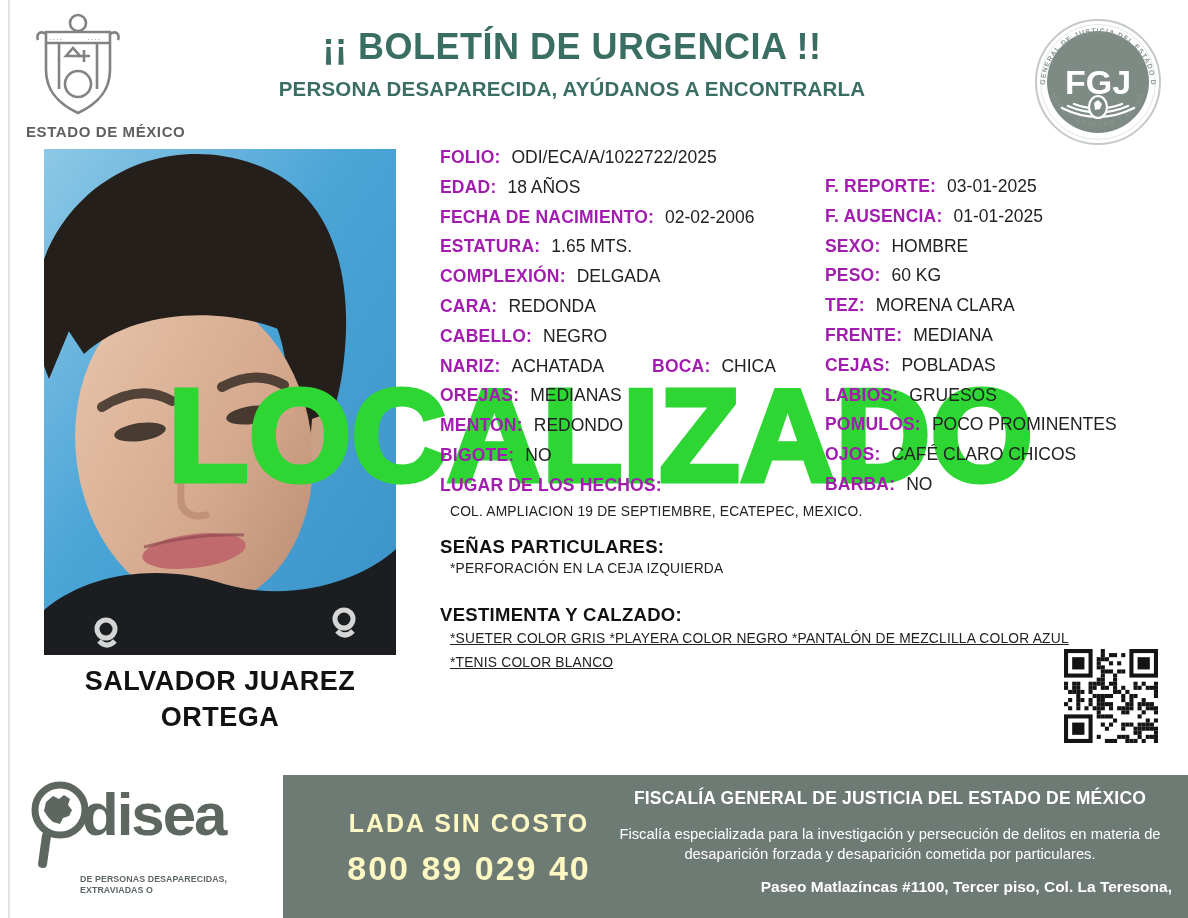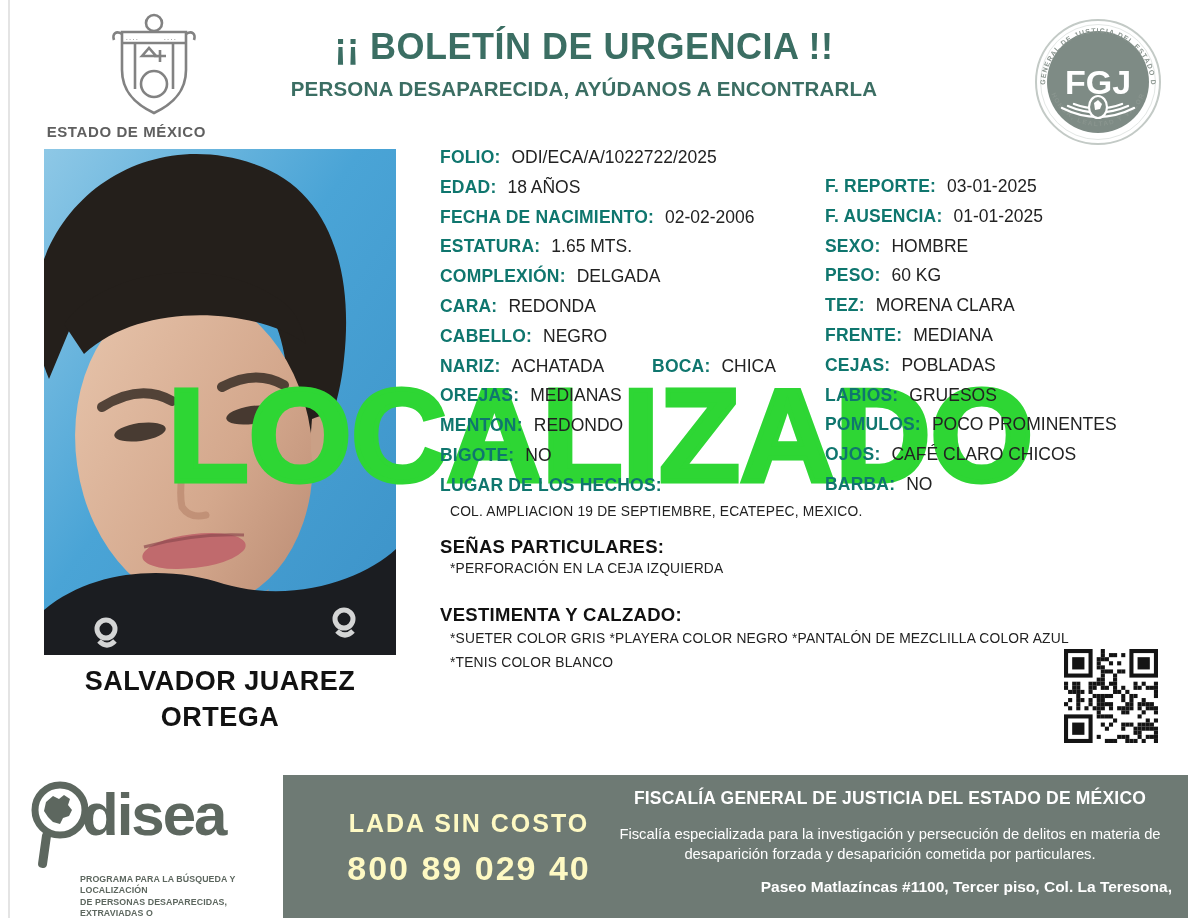--- a/index.html
+++ b/index.html
@@ -3,23 +3,23 @@
 <meta charset="utf-8">
 <style>
   html,body{margin:0;padding:0;background:#ffffff;}
   .page{
     position:relative; width:1188px; height:918px; background:#ffffff;
     font-family:"Liberation Sans", sans-serif; overflow:hidden; color:#1b1b1b;
   }
   .scan-edge{position:absolute; left:8px; top:0; width:2px; height:100%; background:#e4e4e4;}
 
   
-  .estado-logo{position:absolute; left:26px; top:12px; width:180px; text-align:right; z-index:4;}
+  .estado-logo{position:absolute; left:26px; top:12px; width:180px; text-align:left; z-index:4;}
   .estado-logo .caption{margin-top:3px; font-size:15px; font-weight:bold; color:#5f5f5f; letter-spacing:.6px;}
-  .titles{position:absolute; left:238px; top:26px; width:692px; text-align:center; color:#3b6e63; z-index:4;}
+  .titles{position:absolute; left:226px; top:26px; width:692px; text-align:center; color:#3b6e63; z-index:4;}
   .titles .t1{font-size:36px; font-weight:800; letter-spacing:.5px;}
   .titles .t2{font-size:20.5px; font-weight:800; letter-spacing:.2px; margin-top:9px;}
   .fgj-seal{position:absolute; left:1032px; top:16px; width:132px; height:132px; z-index:4;}
 
   
   .photo{position:absolute; left:44px; top:149px; width:352px; height:506px; z-index:1; overflow:hidden;}
 
   
   .watermark{
     position:absolute; left:168px; top:370px; z-index:5; line-height:1;
@@ -29,27 +29,27 @@
 
   
   .name{position:absolute; left:40px; top:664px; width:360px; text-align:center; z-index:3;
         font-size:27px; font-weight:800; letter-spacing:.5px; line-height:1.32; color:#121212;}
 
   
   .col{position:absolute; z-index:6; white-space:nowrap;}
   .col-left{left:440px; top:143px; width:430px;}
   .col-right{left:825px; top:172px; width:360px;}
   .row{height:29.8px; line-height:29.8px; font-size:17.5px;}
-  .lbl{font-weight:800; color:#0f766e; letter-spacing:.2px;margin-top:20px;}
+  .lbl{font-weight:800; color:#a21caf; letter-spacing:.2px;margin-top:20px;}
   .val{margin-left:11px; color:#222;}
   .lbl.second{margin-left:44px;}
   .sub{font-size:13.8px; line-height:1.35; margin:2px 0 0 10px; color:#222; letter-spacing:.2px;}
   .sect{margin-top:14px; font-size:18.5px; font-weight:800; line-height:1.25; color:#111; letter-spacing:.3px;}
   .sect.vest{margin-top:24px;}
-  .sub2{font-size:13.8px; line-height:1.5; margin:3px 0 0 10px; color:#222; letter-spacing:.2px;}
+  .sub2{font-size:13.8px; line-height:1.5; margin:3px 0 0 10px; color:#222; letter-spacing:.2px;text-decoration:underline;}
 
   
   .qr{position:absolute; left:1064px; top:649px; width:94px; height:94px; z-index:3; background:#fff;}
 
   
   .footer-gray{position:absolute; left:283px; top:775px; width:905px; height:143px; background:#6e7a74; z-index:2;}
   .lada{position:absolute; left:36px; top:34px; width:300px; text-align:center; color:#fef9c3;}
   .lada .l1{font-size:25px; font-weight:800; letter-spacing:2px;}
   .lada .l2{font-size:34px; font-weight:800; letter-spacing:2px; margin-top:11px;}
   .fisc{position:absolute; left:325px; right:16px; top:13px; color:#fff;}
@@ -379,21 +379,20 @@
   <div class="odisea">
     <div class="brand-row">
       <svg width="62" height="92" viewBox="0 0 62 92">
         <circle cx="34" cy="30" r="25" fill="#ffffff" stroke="#5d675f" stroke-width="7"></circle>
         <path d="M20 22 l7 -6 6 3 5 -4 6 4 -2 6 4 5 -3 6 -6 2 -3 6 -7 -2 -5 -5 -4 -6 z" fill="#5d675f"></path>
         <rect x="14" y="52" width="9" height="36" rx="4" transform="rotate(8 18 70)" fill="#5d675f"></rect>
       </svg>
       <span class="brand">disea</span>
     </div>
     <div class="program">
-      <div>PROGRAMA PARA LA BÚSQUEDA Y LOCALIZACIÓN</div>
       <div>DE PERSONAS DESAPARECIDAS, EXTRAVIADAS  O</div>
 
     </div>
 
   </div>
 
   <div class="footer-gray">
     <div class="lada">
       <div class="l1">LADA SIN COSTO</div>
       <div class="l2">800 89 029 40</div>

